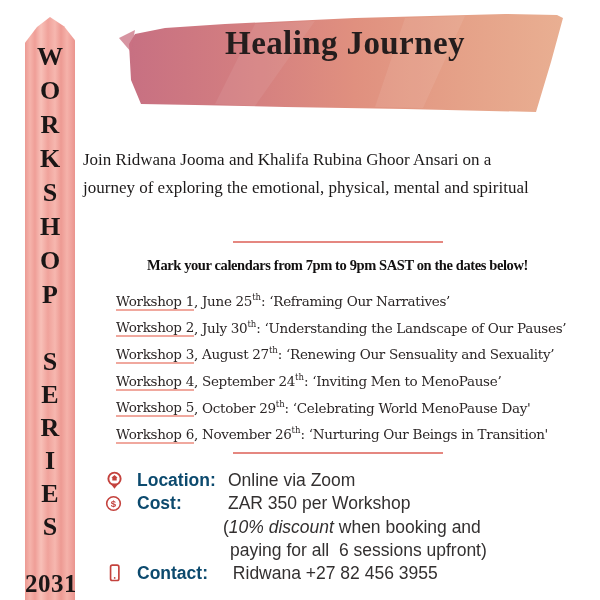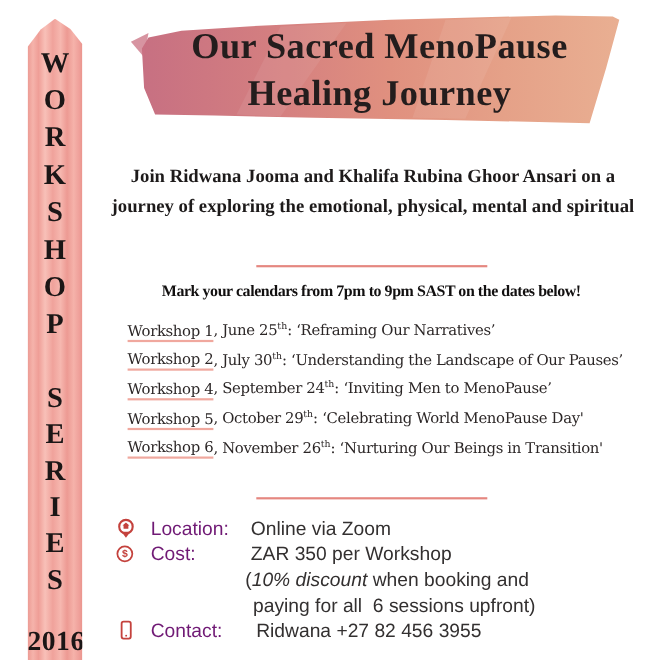--- a/index.html
+++ b/index.html
@@ -19,22 +19,22 @@
   .banner-year{position:absolute;top:553px;width:100%;text-align:center;
     font-size:25px;font-weight:700;color:#1b1616;letter-spacing:0.5px;}
 
   
   .brush-svg{position:absolute;left:105px;top:8px;width:480px;height:115px;}
   .title-text{position:absolute;left:120px;top:22px;width:450px;text-align:center;
     font-size:33px;font-weight:700;color:#241d1d;line-height:42px;letter-spacing:0.4px;}
   .title-line{display:block;white-space:nowrap;}
 
   
-  .intro{position:absolute;left:83px;top:146px;width:512px;text-align:center;
-    font-size:17px;font-weight:700;color:#1d1a1a;line-height:27.5px;}
+  .intro{position:absolute;left:83px;top:146px;width:512px;text-align:left;
+    font-size:17px;font-weight:400;color:#1d1a1a;line-height:27.5px;}
   .intro-line{display:block;white-space:nowrap;}
 
   
   .divider{position:absolute;left:233px;width:210px;height:2px;background:#e58780;}
   .divider-1{top:241px;}
   .divider-2{top:452px;}
 
   
   .sched-heading{position:absolute;left:85px;top:257px;width:505px;text-align:center;
     font-family:Liberation Serif, serif;font-weight:700;font-size:14.5px;color:#121010;
@@ -43,21 +43,21 @@
     font-family:"DejaVu Serif", serif;font-size:13.5px;color:#2b2626;letter-spacing:-0.3px;}
   .workshop-row{height:26.7px;line-height:26.7px;white-space:nowrap;margin-left:24px;}
   .w-label{border-bottom:2px solid #f0a89e;}
   .w-sup{font-size:8.5px;vertical-align:super;letter-spacing:0;}
 
   
   .details{position:absolute;left:104px;top:469px;
     font-family:"Liberation Sans", sans-serif;font-size:17.5px;color:#333030;}
   .d-row{display:flex;align-items:center;height:23.3px;white-space:pre;}
   .d-icon{width:33px;display:flex;align-items:center;}
-  .d-label{width:91px;font-weight:400;color:#701a75;}
+  .d-label{width:91px;font-weight:700;color:#0c4a6e;}
   .d-val{}
   .d-italic{font-style:italic;}
 </style>
 </head>
 <body>
 
 <div class="canvas">
 
   <div class="side-banner">
     <div class="banner-letters">
@@ -71,60 +71,62 @@
       <span class="banner-letter">P</span>
       <span class="series-group">
         <span class="banner-letter">S</span>
         <span class="banner-letter">E</span>
         <span class="banner-letter">R</span>
         <span class="banner-letter">I</span>
         <span class="banner-letter">E</span>
         <span class="banner-letter">S</span>
       </span>
     </div>
-    <div class="banner-year">2016</div>
+    <div class="banner-year">2031</div>
   </div>
 
   <svg class="brush-svg" viewBox="0 0 480 115" aria-hidden="true">
     <defs>
       <linearGradient id="brushGrad" x1="0" y1="0" x2="1" y2="0">
         <stop offset="0" stop-color="#c77082"></stop>
         <stop offset="0.28" stop-color="#d47f80"></stop>
         <stop offset="0.52" stop-color="#e0907f"></stop>
         <stop offset="0.76" stop-color="#e5a188"></stop>
         <stop offset="1" stop-color="#e9af92"></stop>
       </linearGradient>
     </defs>
     <path d="M24 36 L30 26 L60 20 L120 16 L250 10 L400 6 L452 7 L458 10 L446 54 L431 104
              L300 101 L180 99 L90 97 L36 96 L26 72 Z" fill="url(#brushGrad)"></path>
     <path d="M14 30 L30 22 L26 44 Z" fill="#c97082" opacity="0.75"></path>
     <path d="M150 16 L210 13 L150 98 L110 96 Z" fill="#ffffff" opacity="0.07"></path>
     <path d="M300 10 L360 8 L318 100 L270 99 Z" fill="#ffffff" opacity="0.08"></path>
   </svg>
 
   <div class="title-text">
-    <span class="title-line">Our Sacred MenoPause</span>
     <span class="title-line">Healing Journey</span>
   </div>
 
   <div class="intro">
     <span class="intro-line">Join Ridwana Jooma and Khalifa Rubina Ghoor Ansari on a</span>
     <span class="intro-line">journey of exploring the emotional, physical, mental and spiritual</span>
   </div>
 
   <div class="divider divider-1"></div>
 
   <div class="sched-heading">Mark your calendars from 7pm to 9pm SAST on the dates below!</div>
 
   <div class="workshop-list">
     <div class="workshop-row">
       <span class="w-label">Workshop 1</span><span>, June 25</span><span class="w-sup">th</span><span>: ‘Reframing Our Narratives’</span>
     </div>
     <div class="workshop-row">
       <span class="w-label">Workshop 2</span><span>, July 30</span><span class="w-sup">th</span><span>: ‘Understanding the Landscape of Our Pauses’</span>
+    </div>
+    <div class="workshop-row">
+      <span class="w-label">Workshop 3</span><span>, August 27</span><span class="w-sup">th</span><span>: ‘Renewing Our Sensuality and Sexuality’</span>
     </div>
     <div class="workshop-row">
       <span class="w-label">Workshop 4</span><span>, September 24</span><span class="w-sup">th</span><span>: ‘Inviting Men to MenoPause’</span>
     </div>
     <div class="workshop-row">
       <span class="w-label">Workshop 5</span><span>, October 29</span><span class="w-sup">th</span><span>: ‘Celebrating World MenoPause Day'</span>
     </div>
     <div class="workshop-row">
       <span class="w-label">Workshop 6</span><span>, November 26</span><span class="w-sup">th</span><span>: ‘Nurturing Our Beings in Transition'</span>
     </div>

